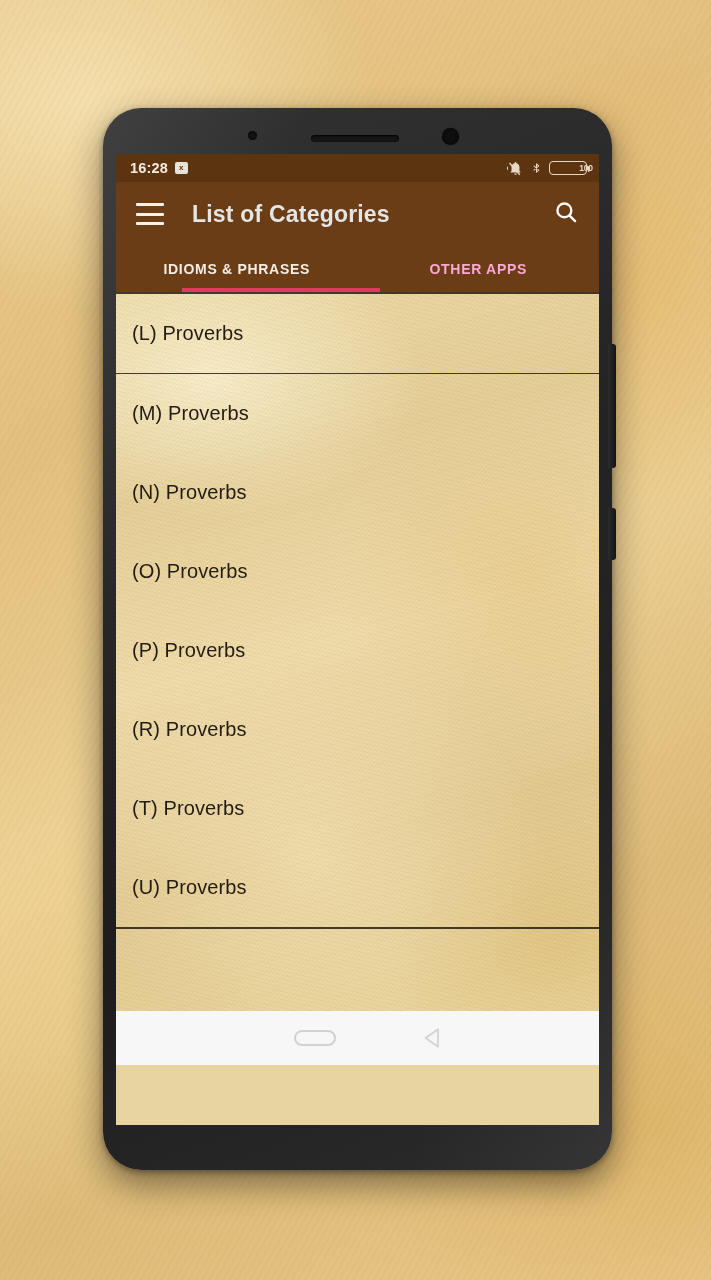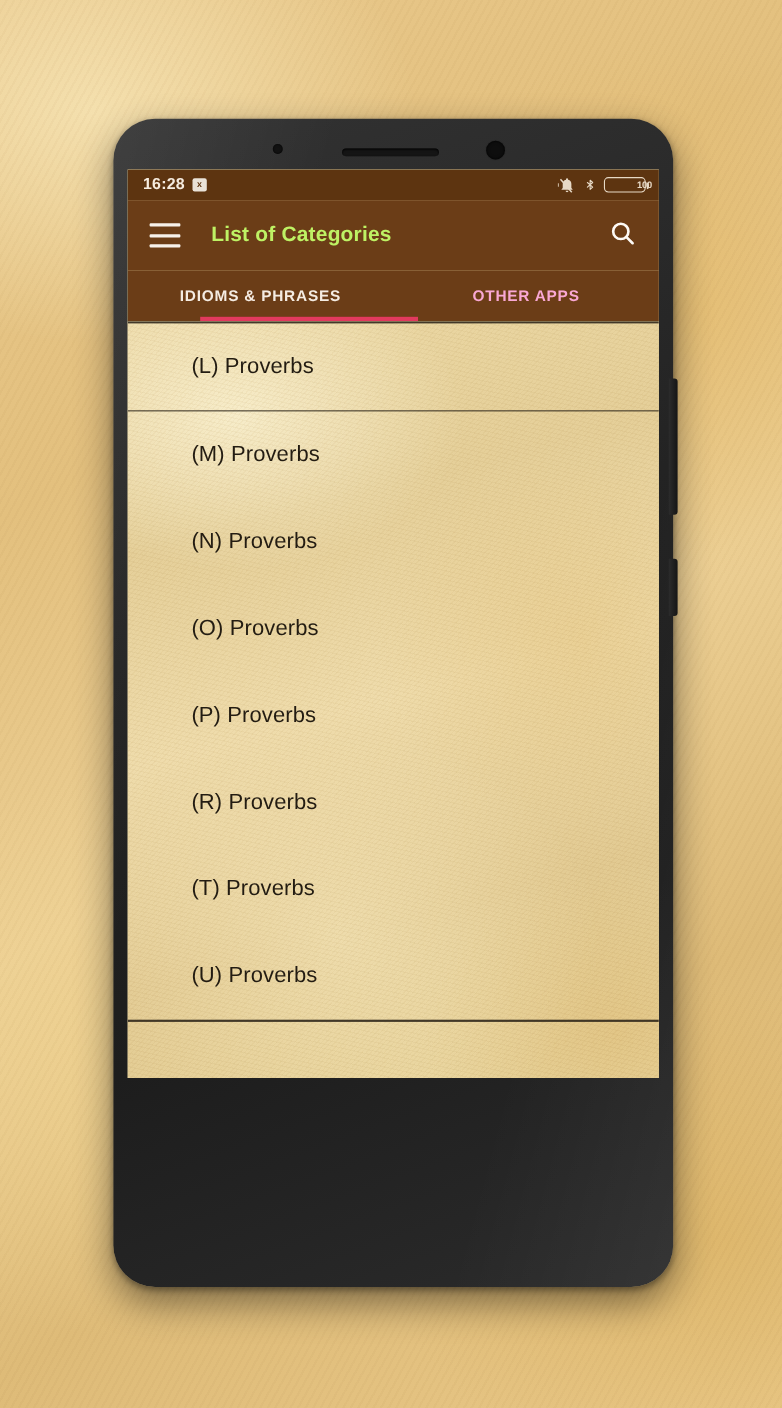--- a/index.html
+++ b/index.html
@@ -52,21 +52,21 @@
   .sensor{ position:absolute; top:23px; left:145px; width:9px; height:9px; border-radius:50%;
            background:#121212; box-shadow:inset 0 0 2px #000; }
   .speaker{ position:absolute; top:27px; left:208px; width:88px; height:7px; border-radius:4px;
             background:#151515; box-shadow:inset 0 1px 2px #000; }
   .camera{ position:absolute; top:20px; left:339px; width:17px; height:17px; border-radius:50%;
            background:#0e0e0e; box-shadow:inset 0 0 3px #000, 0 0 0 1px #2b2b2b; }
 
   
   .screen{
     position:absolute; left:13px; top:46px;
-    width:483px; height:826px;
+    width:483px; height:971px;
     overflow:hidden; background:#e7d4a0;
   }
 
   
   .statusbar{
     height:28px; background:#5d3410; color:#f4e7d8;
     display:flex; align-items:center; justify-content:space-between;
     padding:0 12px 0 14px;
   }
   .sb-left{ display:flex; align-items:center; gap:7px; }
@@ -90,21 +90,21 @@
   
   .appbar{
     background:#6b3d17; height:64px;
     display:flex; align-items:center; padding:0 14px 0 20px;
   }
   .hamburger{ width:28px; height:22px; display:flex; flex-direction:column;
               justify-content:space-between; cursor:pointer; }
   .hamburger span{ display:block; height:3px; background:#f7f1ea; border-radius:1px; }
   .appbar-title{
     flex:1; margin-left:28px;
-    font-size:19px; font-weight:bold; color:#bef264; letter-spacing:.2px;
+    font-size:23px; font-weight:bold; color:#e5e5e5; letter-spacing:.2px;
   }
   .search-btn{ width:38px; height:38px; display:flex; align-items:center; justify-content:center; cursor:pointer; }
 
   
   .tabs{ background:#6b3d17; height:46px; display:flex; position:relative; }
   .tab{
     flex:1; display:flex; align-items:center; justify-content:center;
     font-size:14px; font-weight:bold; color:#f5ece2; letter-spacing:.7px; cursor:pointer;
   }
   .tab.inactive{ color:#f9a8d4; }
@@ -125,21 +125,21 @@
   .paper-grain{
     position:absolute; inset:0; pointer-events:none; opacity:.55; mix-blend-mode:multiply;
     background-image:
       repeating-linear-gradient(13deg,  rgba(168,130,62,.10) 0 1px, rgba(0,0,0,0) 1px 4px),
       repeating-linear-gradient(-47deg, rgba(168,130,62,.09) 0 1px, rgba(0,0,0,0) 1px 3px),
       repeating-linear-gradient(88deg,  rgba(255,252,232,.14) 0 1px, rgba(0,0,0,0) 1px 5px);
   }
   .list{ position:relative; z-index:1; }
   .divider{ height:1.6px; background:#2a2218; opacity:.88; }
   .row{
-    height:79px; display:flex; align-items:center; padding-left:16px; cursor:pointer;margin-left:42px;
+    height:79px; display:flex; align-items:center; padding-left:16px; cursor:pointer;
   }
   .row-label{ font-size:20px; color:#231c12; letter-spacing:.1px; }
 
   
   .navbar{
     height:54px; background:#f7f7f7; display:flex; align-items:center; justify-content:center;
     gap:104px; padding-left:36px;
   }
   .nav-home{
     width:42px; height:16px; border:2px solid #d2d2d2; border-radius:9px;

